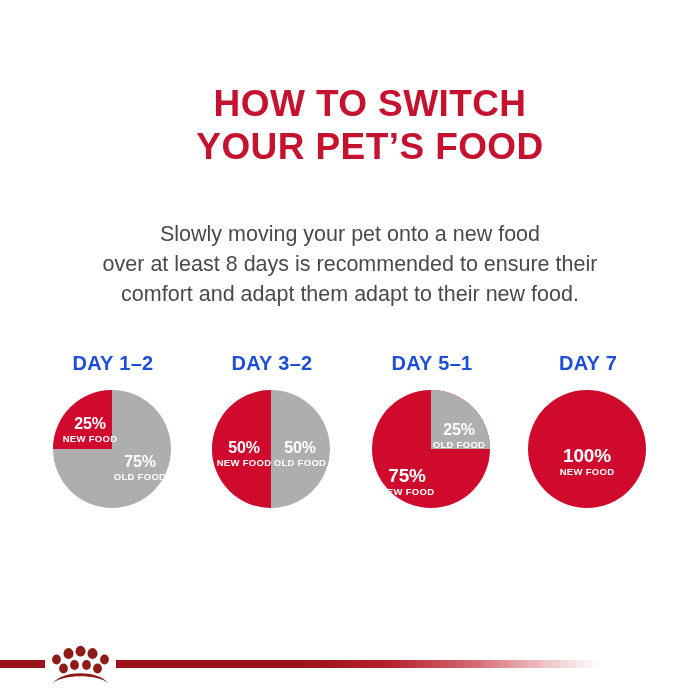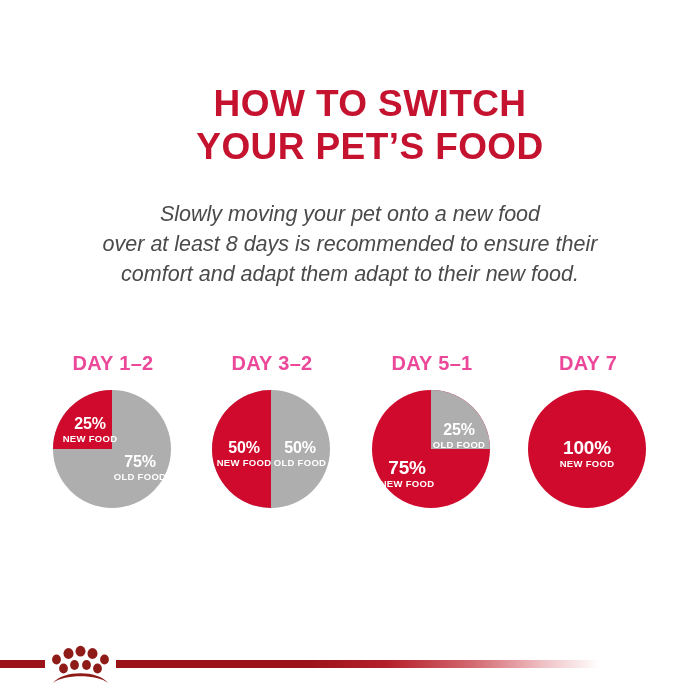--- a/index.html
+++ b/index.html
@@ -36,25 +36,24 @@
     font-weight: 700;
     font-size: 37px;
     line-height: 43px;
     letter-spacing: 0.4px;
     padding-left: 40px;
   }
 
   
   .body-block {
     position: absolute;
-    top: 199px;
-    left: 0;
-    width: 700px;
-    text-align: center;
-    font-style: italic;
+    top: 219px;
+    left: 0;
+    width: 700px;
+    text-align: center;
   }
   .body-line {
     display: block;
     color: #4a4a4a;
     font-size: 21.5px;
     line-height: 30px;
     font-weight: 400;
   }
 
   
@@ -75,21 +74,21 @@
   .pie-cell.c1 { left: 192px; }
   .pie-cell.c2 { left: 352px; }
   .pie-cell.c3 { left: 508px; }
 
   .day-label {
     position: absolute;
     top: 0;
     left: 0;
     width: 160px;
     text-align: center;
-    color: #ec4899;
+    color: #1d4ed8;
     font-size: 20px;
     font-weight: 700;
     letter-spacing: 0.3px;
   }
 
   .pie-wrap {
     position: absolute;
     top: 38px;
     left: 20px;
     width: 118px;
@@ -110,20 +109,21 @@
     pointer-events: none;
   }
   .slice-pct {
     display: block;
     font-size: 16px;
     font-weight: 700;
     letter-spacing: -0.2px;
   }
   .slice-pct.big {
     font-size: 19px;
+    margin-top: 8px;
   }
   .slice-sub {
     display: block;
     font-size: 9.5px;
     font-weight: 700;
     letter-spacing: 0.3px;
     margin-top: 2px;
   }
 
   

